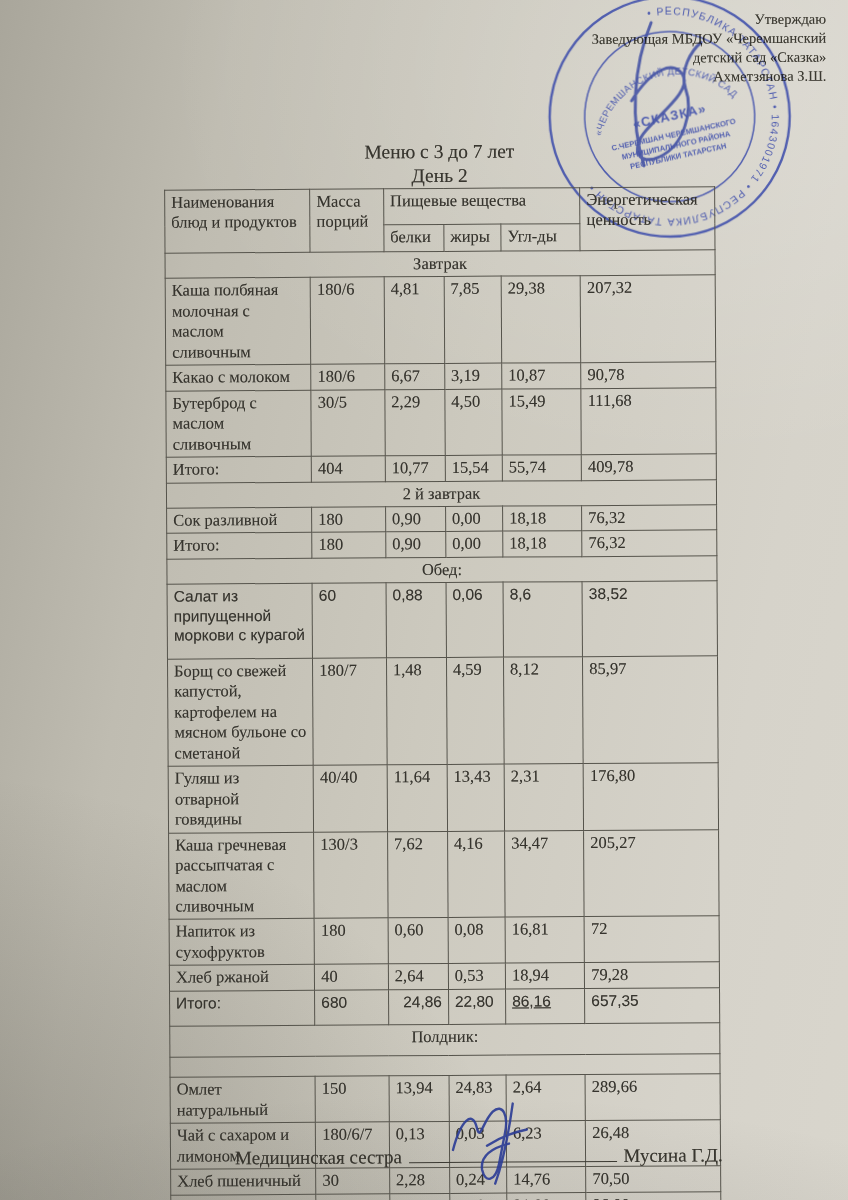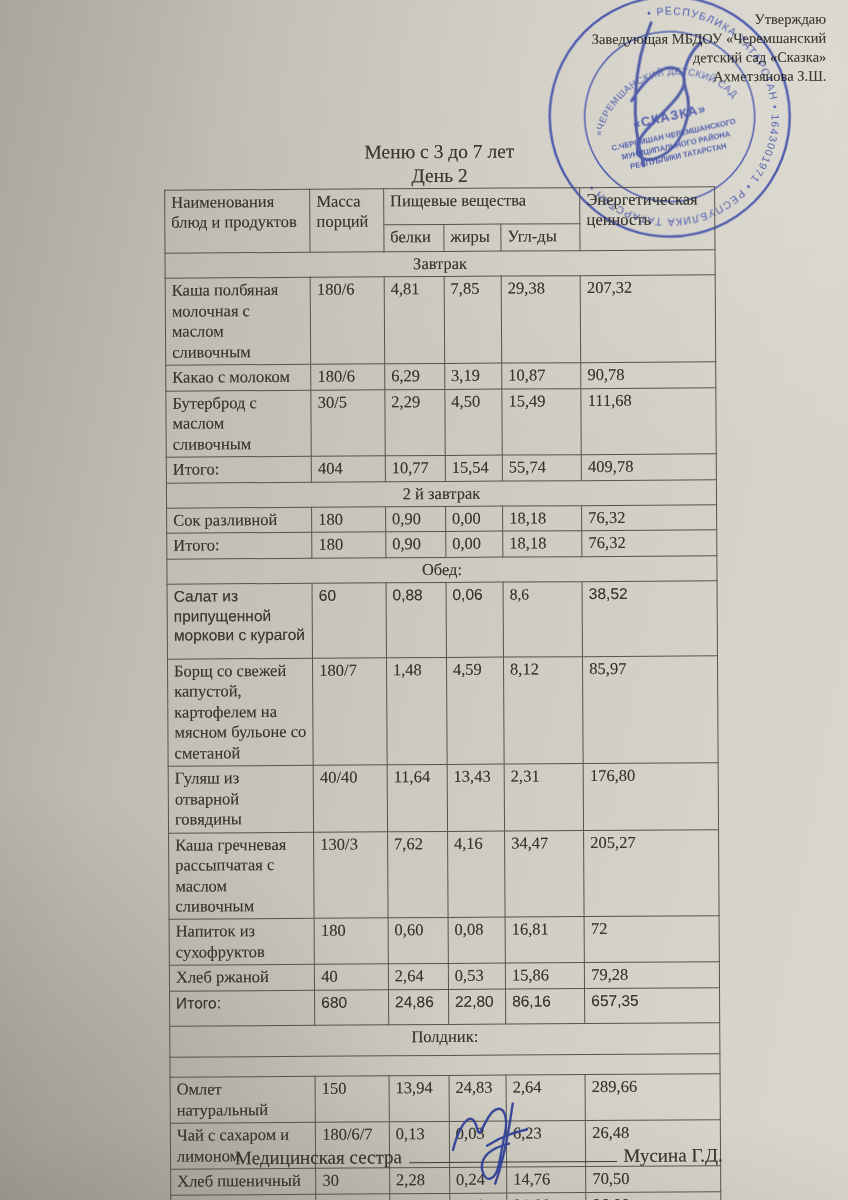--- a/index.html
+++ b/index.html
@@ -112,21 +112,21 @@
             <td>Каша полбяная молочная с маслом сливочным</td>
             <td>180/6</td>
             <td>4,81</td>
             <td>7,85</td>
             <td>29,38</td>
             <td>207,32</td>
           </tr>
           <tr>
             <td>Какао  с молоком</td>
             <td>180/6</td>
-            <td>6,29</td>
+            <td>6,67</td>
             <td>3,19</td>
             <td>10,87</td>
             <td>90,78</td>
           </tr>
           <tr>
             <td>Бутерброд с маслом сливочным</td>
             <td>30/5</td>
             <td>2,29</td>
             <td>4,50</td>
             <td>15,49</td>
@@ -160,21 +160,21 @@
             <td>76,32</td>
           </tr>
           <tr>
             <td colspan="6" class="section">Обед:</td>
           </tr>
           <tr class="sans">
             <td style="padding-bottom: 14px; margin-top: 37px;">Салат из припущенной моркови с курагой</td>
             <td style="padding-bottom: 14px;">60</td>
             <td style="padding-bottom: 14px;">0,88</td>
             <td style="padding-bottom: 14px;">0,06</td>
-            <td style="padding-bottom: 14px; font-family: Liberation Serif, serif;">8,6</td>
+            <td style="padding-bottom: 14px;">8,6</td>
             <td style="padding-bottom: 14px;">38,52</td>
           </tr>
           <tr>
             <td>Борщ со свежей капустой, картофелем на мясном бульоне  со сметаной</td>
             <td>180/7</td>
             <td>1,48</td>
             <td>4,59</td>
             <td>8,12</td>
             <td>85,97</td>
           </tr>
@@ -200,29 +200,29 @@
             <td>0,60</td>
             <td>0,08</td>
             <td>16,81</td>
             <td>72</td>
           </tr>
           <tr>
             <td>Хлеб ржаной</td>
             <td>40</td>
             <td>2,64</td>
             <td>0,53</td>
-            <td>15,86</td>
+            <td>18,94</td>
             <td>79,28</td>
           </tr>
           <tr class="sans">
             <td style="padding-bottom: 13px;">Итого:</td>
             <td style="padding-bottom: 13px; margin-left: 16px;">680</td>
-            <td style="padding-bottom: 13px;">24,86</td>
+            <td style="padding-bottom: 13px; text-align: right;">24,86</td>
             <td style="padding-bottom: 13px;">22,80</td>
-            <td style="padding-bottom: 13px;">86,16</td>
+            <td style="padding-bottom: 13px; text-decoration: underline;">86,16</td>
             <td style="padding-bottom: 13px;">657,35</td>
           </tr>
           <tr>
             <td colspan="6" class="section" style="padding-bottom: 8px;">Полдник:</td>
           </tr>
           <tr>
             <td colspan="6" class="empty"></td>
           </tr>
           <tr>
             <td>Омлет натуральный</td>

